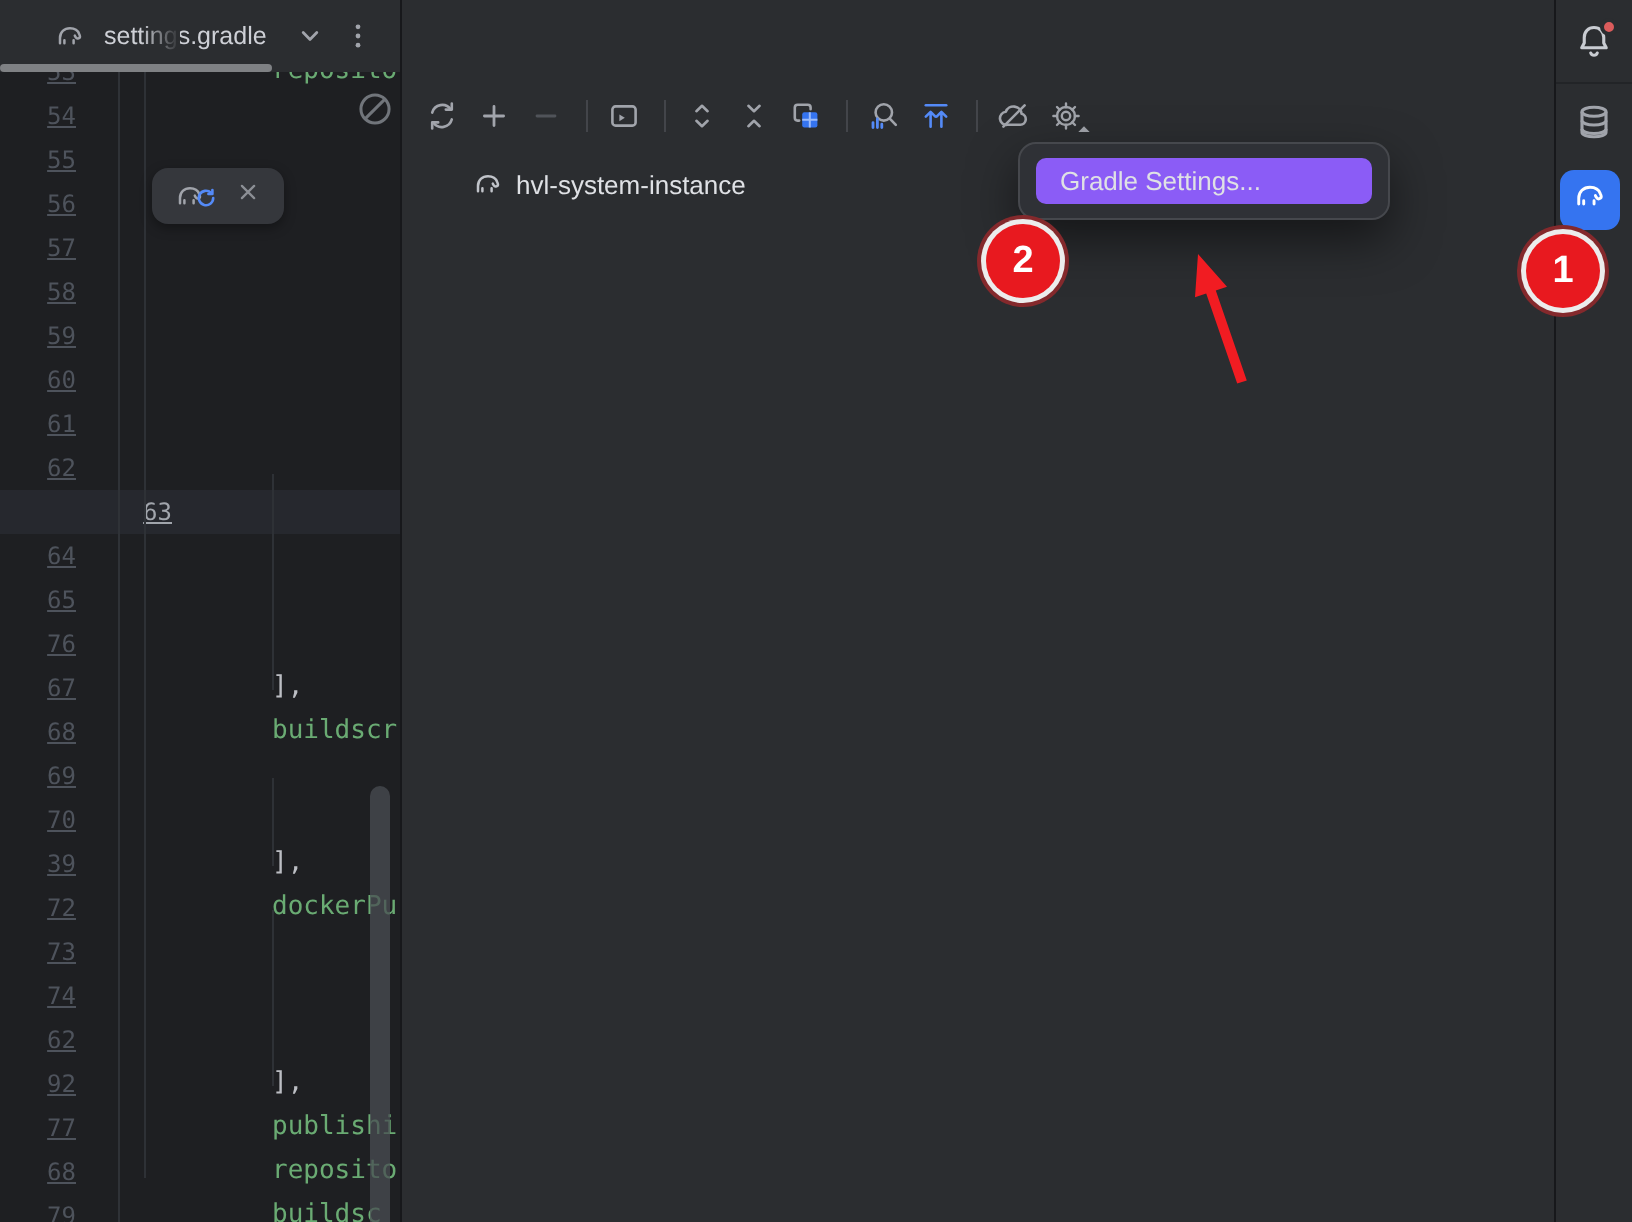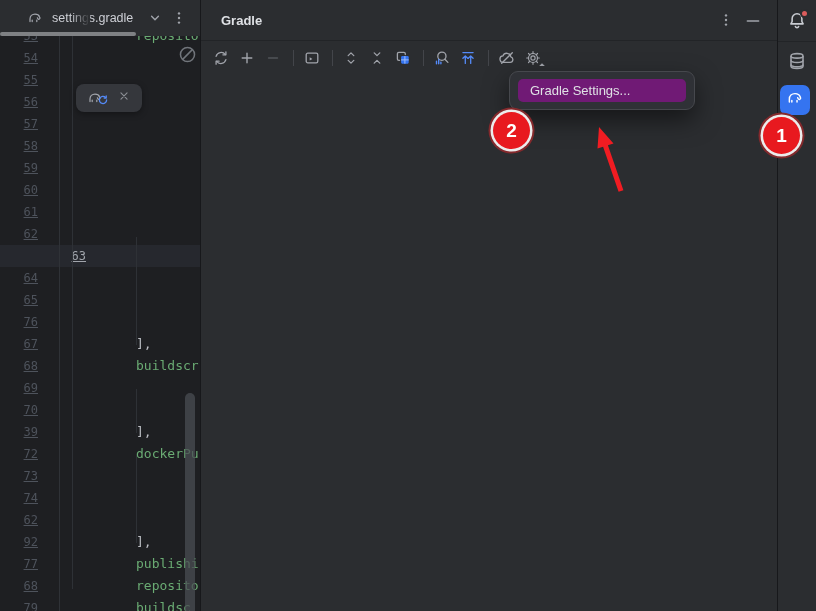--- a/index.html
+++ b/index.html
@@ -67,21 +67,21 @@
   
   .popup-menu{
     position:absolute;left:308px;top:71px;width:186px;background:#2F3136;
     border:1px solid #46484D;border-radius:9px;padding:7px 0;z-index:50;
     box-shadow:0 10px 24px rgba(0,0,0,.5);
   }
   .menu-item{
     height:23px;margin:0 8px;padding:0 12px;border-radius:5px;display:flex;align-items:center;
     font-size:13px;color:#DFE1E5;white-space:nowrap;
   }
-  .menu-item.selected{background:#701a75;}
+  .menu-item.selected{background:#8b5cf6;}
   
   .stripe{position:absolute;left:777px;top:0;width:39px;height:611px;background:#2B2D30;border-left:1px solid #17181B;}
   .stripe-divider{position:absolute;left:0;top:41px;width:39px;height:1px;background:#222427;}
   .stripe-btn{position:absolute;left:9px;width:20px;height:20px;}
   .bell-wrap{top:11px;}
   .bell-dot{position:absolute;right:-2px;top:-2px;width:9px;height:9px;border-radius:50%;background:#DB5C5C;border:2px solid #2B2D30;}
   .db-wrap{top:51px;}
   .gradle-tile{
     position:absolute;left:2px;top:85px;width:30px;height:30px;border-radius:7px;background:#3574F0;
     display:flex;align-items:center;justify-content:center;
@@ -262,37 +262,20 @@
               <circle cx="8" cy="3.4" r="1.2"></circle>
               <circle cx="8" cy="8" r="1.2"></circle>
               <circle cx="8" cy="12.6" r="1.2"></circle>
             </g>
           </svg>
       </span>
     </div>
   </div>
 
   <div class="gradle-pane">
-    <div class="gp-header">
-      <span class="gp-title">Gradle</span>
-      <span class="gp-kebab">
-        <svg width="16" height="16" viewBox="0 0 16 16">
-            <g fill="#A1A4AB">
-              <circle cx="8" cy="3.4" r="1.2"></circle>
-              <circle cx="8" cy="8" r="1.2"></circle>
-              <circle cx="8" cy="12.6" r="1.2"></circle>
-            </g>
-          </svg>
-      </span>
-      <span class="gp-minimize">
-        <svg width="18" height="18" viewBox="0 0 16 16">
-            <path d="M3 8h10" stroke="#A1A4AB" stroke-width="1.4" stroke-linecap="round"></path>
-          </svg>
-      </span>
-    </div>
 
     <div class="gp-toolbar" id="gp-toolbar">
         <span class="tbtn">
           <svg width="16" height="16" viewBox="0 0 16 16">
             <g fill="none" stroke="#A1A4AB" stroke-width="1.3" stroke-linecap="round" stroke-linejoin="round">
               <path d="M3.1 6.3A5.2 5.2 0 0 1 12.3 4.6"></path>
               <path d="M12.9 1.8v3h-3"></path>
               <path d="M12.9 9.7A5.2 5.2 0 0 1 3.7 11.4"></path>
               <path d="M3.1 14.2v-3h3"></path>
             </g>
@@ -372,20 +355,31 @@
             <g fill="none" stroke="#A1A4AB" stroke-width="1.2" stroke-linecap="round" stroke-linejoin="round">
               <circle cx="8" cy="8" r="2.1"></circle>
               <circle cx="8" cy="8" r="4.5"></circle>
               <path d="M8 1.7v1.9M8 12.4v1.9M1.7 8h1.9M12.4 8h1.9M3.5 3.5l1.4 1.4M11.1 11.1l1.4 1.4M12.5 3.5l-1.4 1.4M4.9 11.1l-1.4 1.4"></path>
             </g>
           </svg>
           <span class="dd-corner"></span>
         </span>
       </div>
 
+    <div class="gp-tree-row">
+      <span class="tree-icon">
+        <svg width="16" height="16" viewBox="0 0 16 16">
+            <g fill="none" stroke="#C0C3C9" stroke-width="1.25" stroke-linecap="round" stroke-linejoin="round">
+              <path d="M3 11.6V9c0-2.9 2.1-4.9 5-4.9 2.2 0 4 1.1 4.6 2.9l.3.8c.2.6-.1 1.2-.7 1.4-.5.2-1.1-.1-1.4-.6l-.4-.8"></path>
+              <path d="M5.2 11.6v-1.5M9.8 11.6v-1.5"></path>
+            </g>
+          </svg>
+      </span>
+      <span class="tree-label">hvl-system-instance</span>
+    </div>
 
     <div class="popup-menu" id="popup-menu">
         <div class="menu-item selected">Gradle Settings...</div>
       </div>
   </div>
 
   <div class="stripe">
     <span class="stripe-btn bell-wrap" style="position:absolute;">
       <svg width="20" height="20" viewBox="0 0 16 16">
           <g fill="none" stroke="#C9CCD2" stroke-width="1.25" stroke-linecap="round" stroke-linejoin="round">

